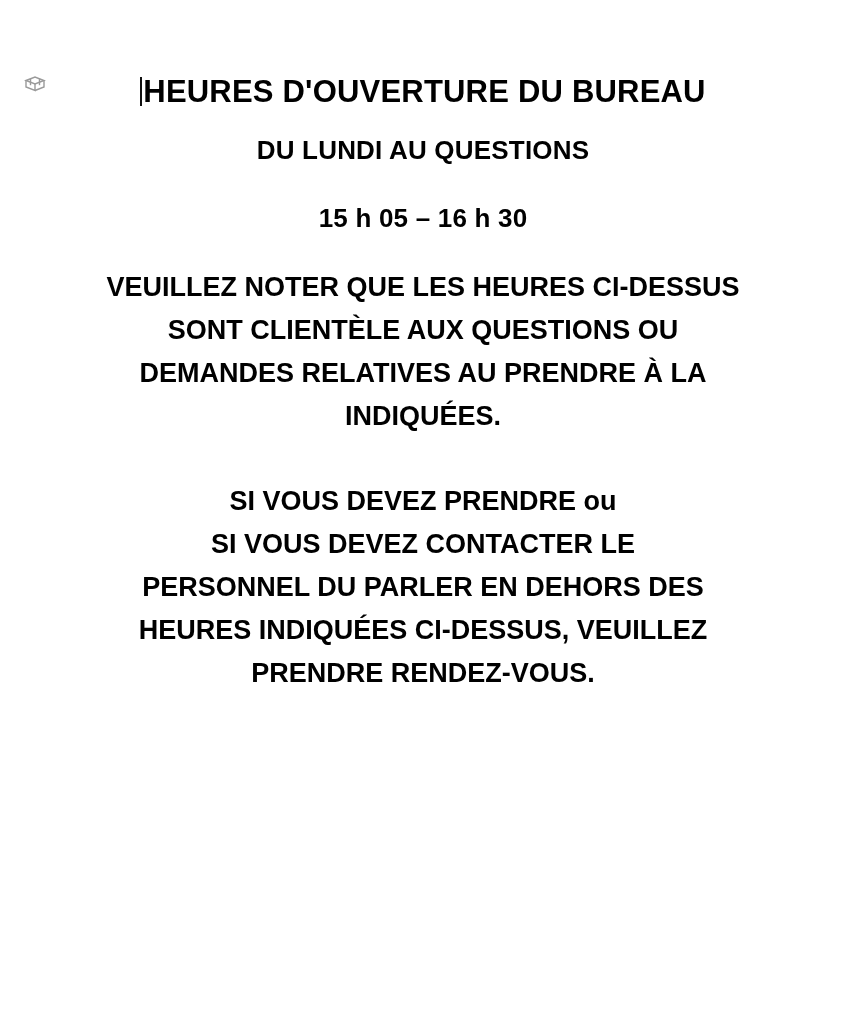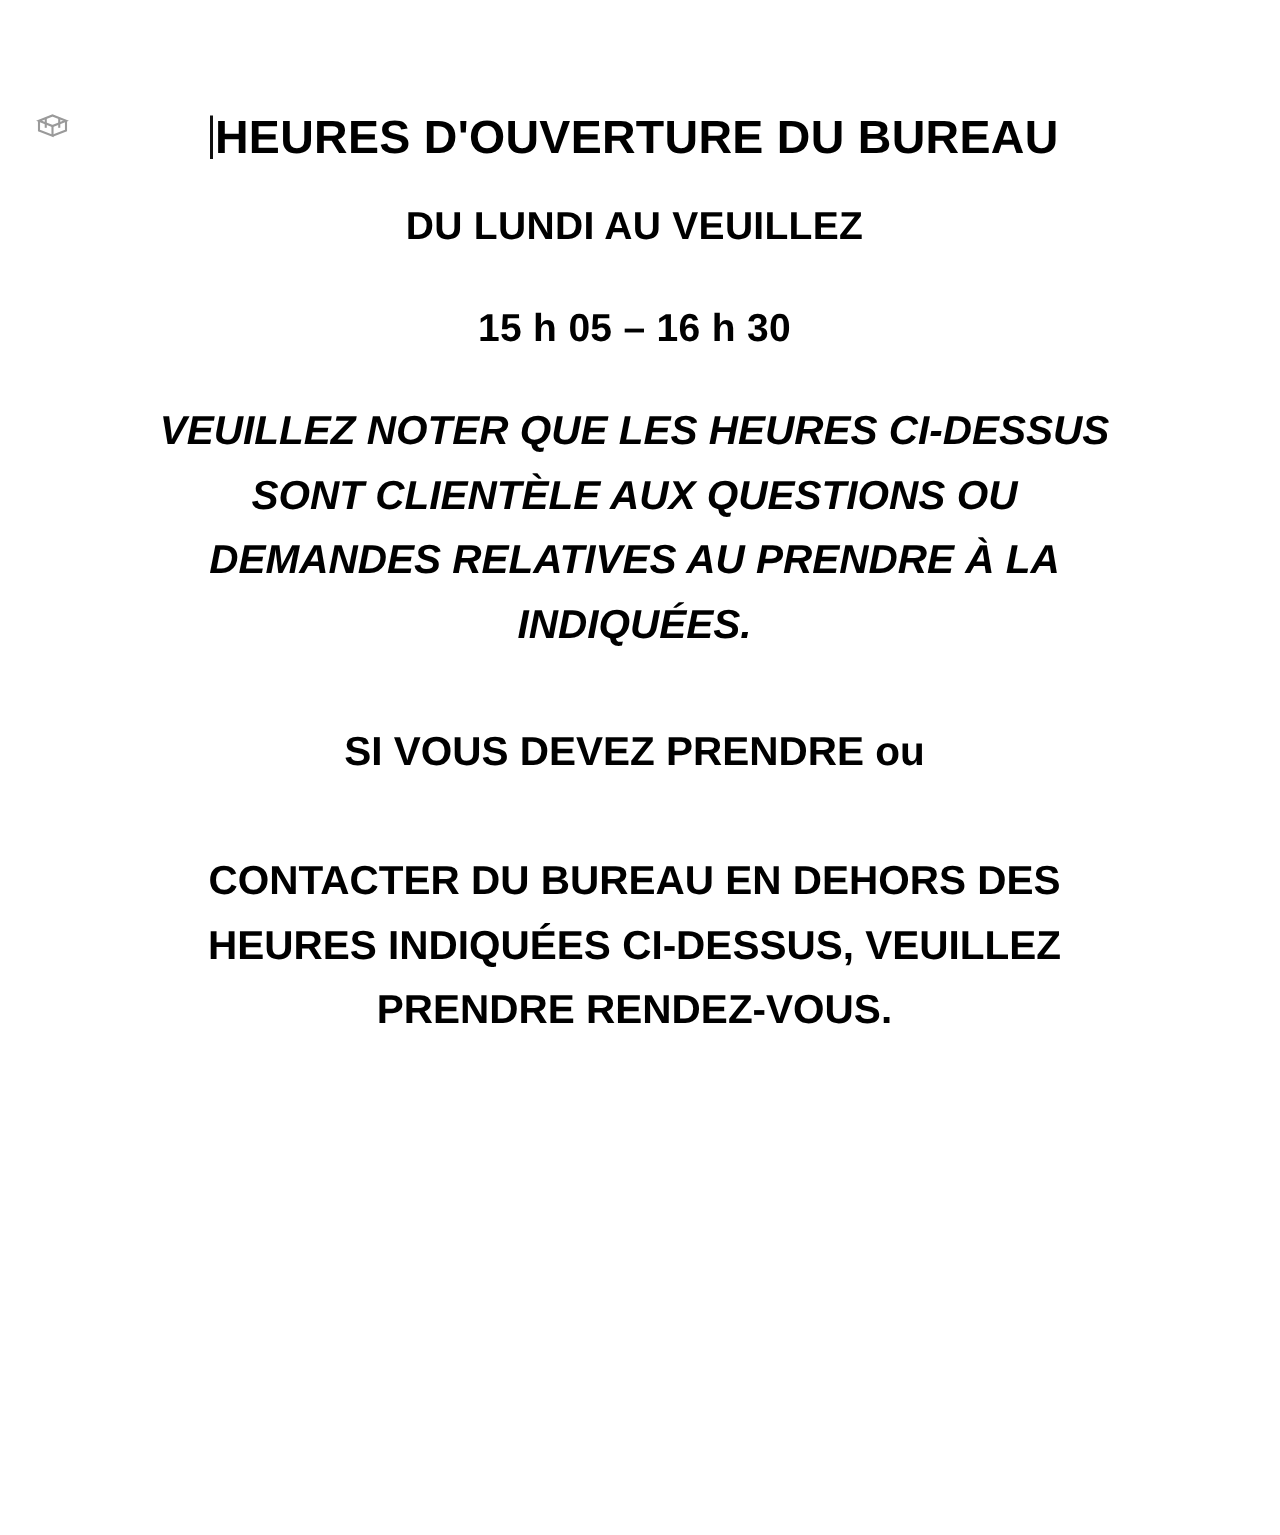--- a/index.html
+++ b/index.html
@@ -75,21 +75,20 @@
   }
   .para {
     font-size: 27px;
     line-height: 43px;
     font-weight: bold;
     margin: 0;
   }
   .para.block-notice {
     margin: 16px 0 0 0;
     padding: 0 4px;
-    font-style: italic;
   }
   .gap-large {
     height: 42px;
   }
   .para.block-appointment {
     margin: 0;
     padding: 0 2px;
   }
   .para .nowrap { white-space: nowrap; }
 </style>
@@ -107,36 +106,36 @@
         <path d="M8.5 6.7 L8.5 13.2"></path>
         <path d="M17.5 6.7 L17.5 13.2"></path>
       </g>
     </svg>
   </div>
 
   <div class="doc-body">
 
     <p class="line l-title"><span class="caret"></span><span>HEURES D'OUVERTURE DU BUREAU</span></p>
 
-    <p class="line l-sub">DU LUNDI AU VEUILLEZ</p>
+    <p class="line l-sub">DU LUNDI AU QUESTIONS</p>
 
 
     <p class="line l-time second">15 h 05 – 16 h 30</p>
 
     <p class="para block-notice">
       <span class="nowrap">VEUILLEZ NOTER QUE LES HEURES CI-DESSUS</span><br>
       <span class="nowrap">SONT CLIENTÈLE AUX QUESTIONS OU</span><br>
       <span class="nowrap">DEMANDES RELATIVES AU PRENDRE À LA</span><br>
       <span class="nowrap">INDIQUÉES.</span>
     </p>
 
     <div class="gap-large"></div>
 
     <p class="para block-appointment">
       <span class="nowrap">SI VOUS DEVEZ PRENDRE ou</span><br>
-      <br>
-      <span class="nowrap">CONTACTER DU BUREAU EN DEHORS DES</span><br>
+      <span class="nowrap">SI VOUS DEVEZ CONTACTER LE</span><br>
+      <span class="nowrap">PERSONNEL DU PARLER EN DEHORS DES</span><br>
       <span class="nowrap">HEURES INDIQUÉES CI-DESSUS, VEUILLEZ</span><br>
       <span class="nowrap">PRENDRE RENDEZ-VOUS.</span>
     </p>
 
   </div>
 </div>
 
 </body></html>

